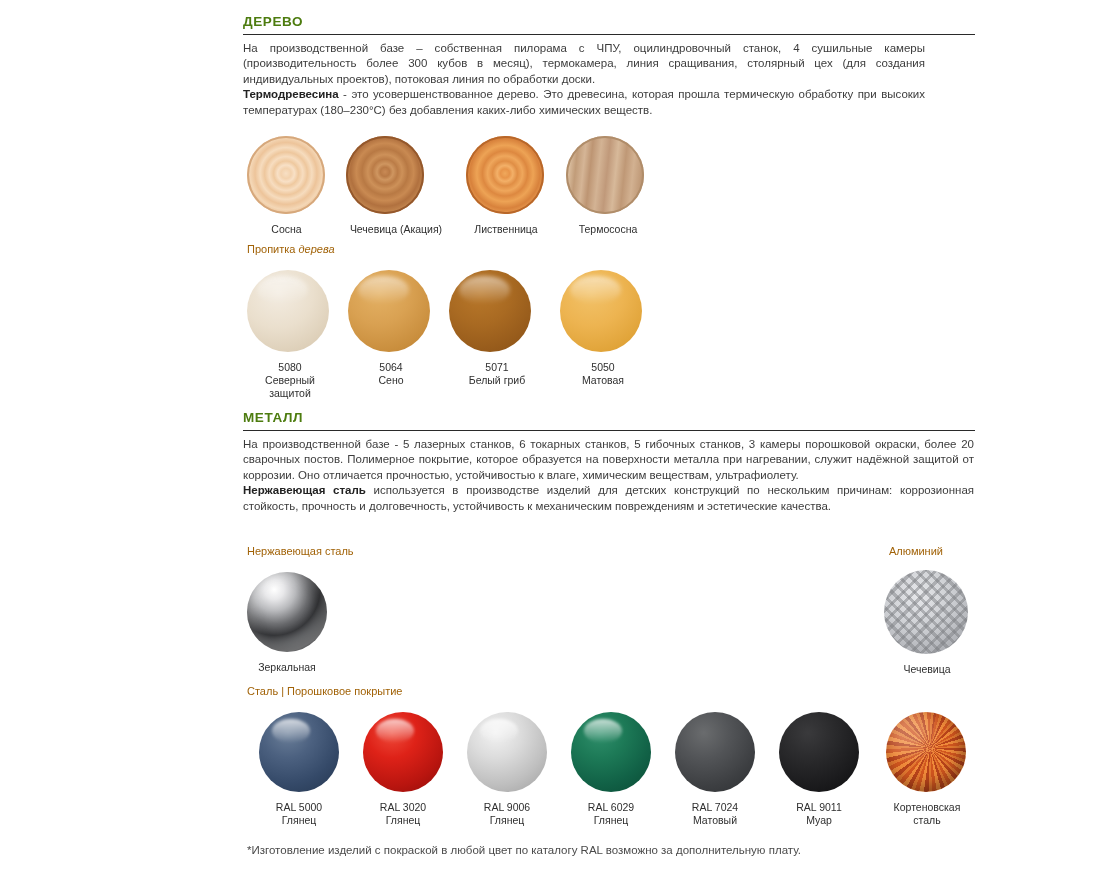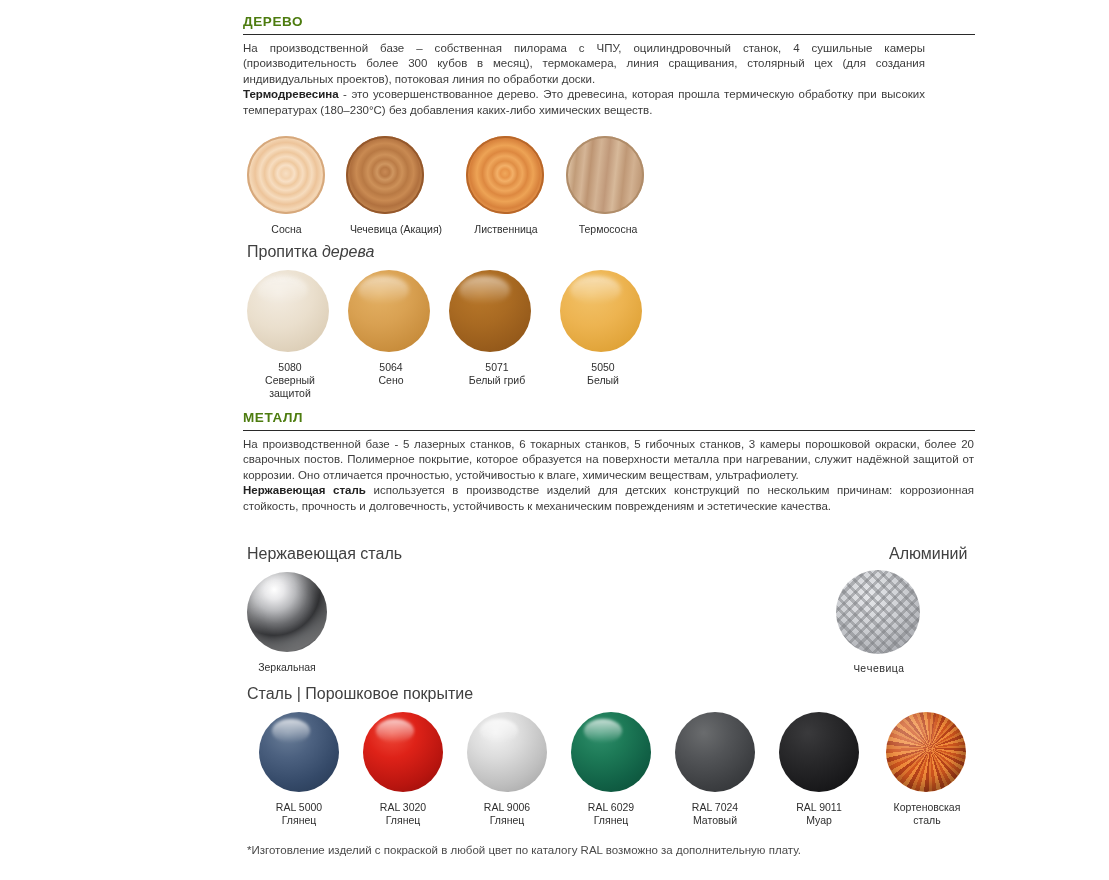--- a/index.html
+++ b/index.html
@@ -19,21 +19,21 @@
     font-size:13.5px;font-weight:bold;letter-spacing:.6px;color:#4d7c0f;
     padding-bottom:5px;
   }
   .rule{border-top:1px solid #2a2a2a;}
   .body-text{
     font-size:11.5px;line-height:15.4px;color:#3c3c3c;
     text-align:justify;
   }
   .body-text b{color:#222;}
   .sub-title{
-    font-size:16px;color:#404040;margin-bottom:6px;
+    font-size:11px;color:#a16207;margin-bottom:6px;
   }
   .sub-title i{font-style:italic;}
 
   .swatch-row{display:flex;}
   .sw{display:flex;flex-direction:column;}
   .cap{
     margin-top:9px;text-align:center;font-size:10.5px;line-height:13px;color:#2f2f2f;
   }
   .cap .c2{display:block;}
   .disc{border-radius:50%;}
@@ -191,21 +191,21 @@
       <div class="paint p5071 disc"></div>
       <div class="cap">
         <span>5071</span>
         <span class="c2">Белый гриб</span>
       </div>
     </div>
     <div class="sw" style="width:86px;">
       <div class="paint p5050 disc"></div>
       <div class="cap">
         <span>5050</span>
-        <span class="c2">Белый</span>
+        <span class="c2">Матовая</span>
       </div>
     </div>
   </div>
 
   <div class="section" style="left:243px;top:410px;width:732px;">
     <div class="sec-title">МЕТАЛЛ</div>
     <div class="rule"></div>
   </div>
 
   <div class="section body-text" style="left:243px;top:437px;width:731px;">
@@ -220,21 +220,21 @@
   <div class="section swatch-row" style="left:247px;top:572px;gap:18px;">
     <div class="sw" style="width:80px;">
       <div class="sphere mirror"></div>
       <div class="cap">Зеркальная</div>
     </div>
   </div>
 
   <div class="section" style="left:889px;top:545px;">
     <div class="sub-title">Алюминий</div>
   </div>
-  <div class="section" style="left:836px;top:570px;font-family:Liberation Mono, monospace;">
+  <div class="section" style="left:884px;top:570px;">
     <div class="sw" style="width:86px;">
       <div class="alu"></div>
       <div class="cap">Чечевица</div>
     </div>
   </div>
 
   <div class="section" style="left:247px;top:685px;">
     <div class="sub-title">Сталь | Порошковое покрытие</div>
   </div>
 

